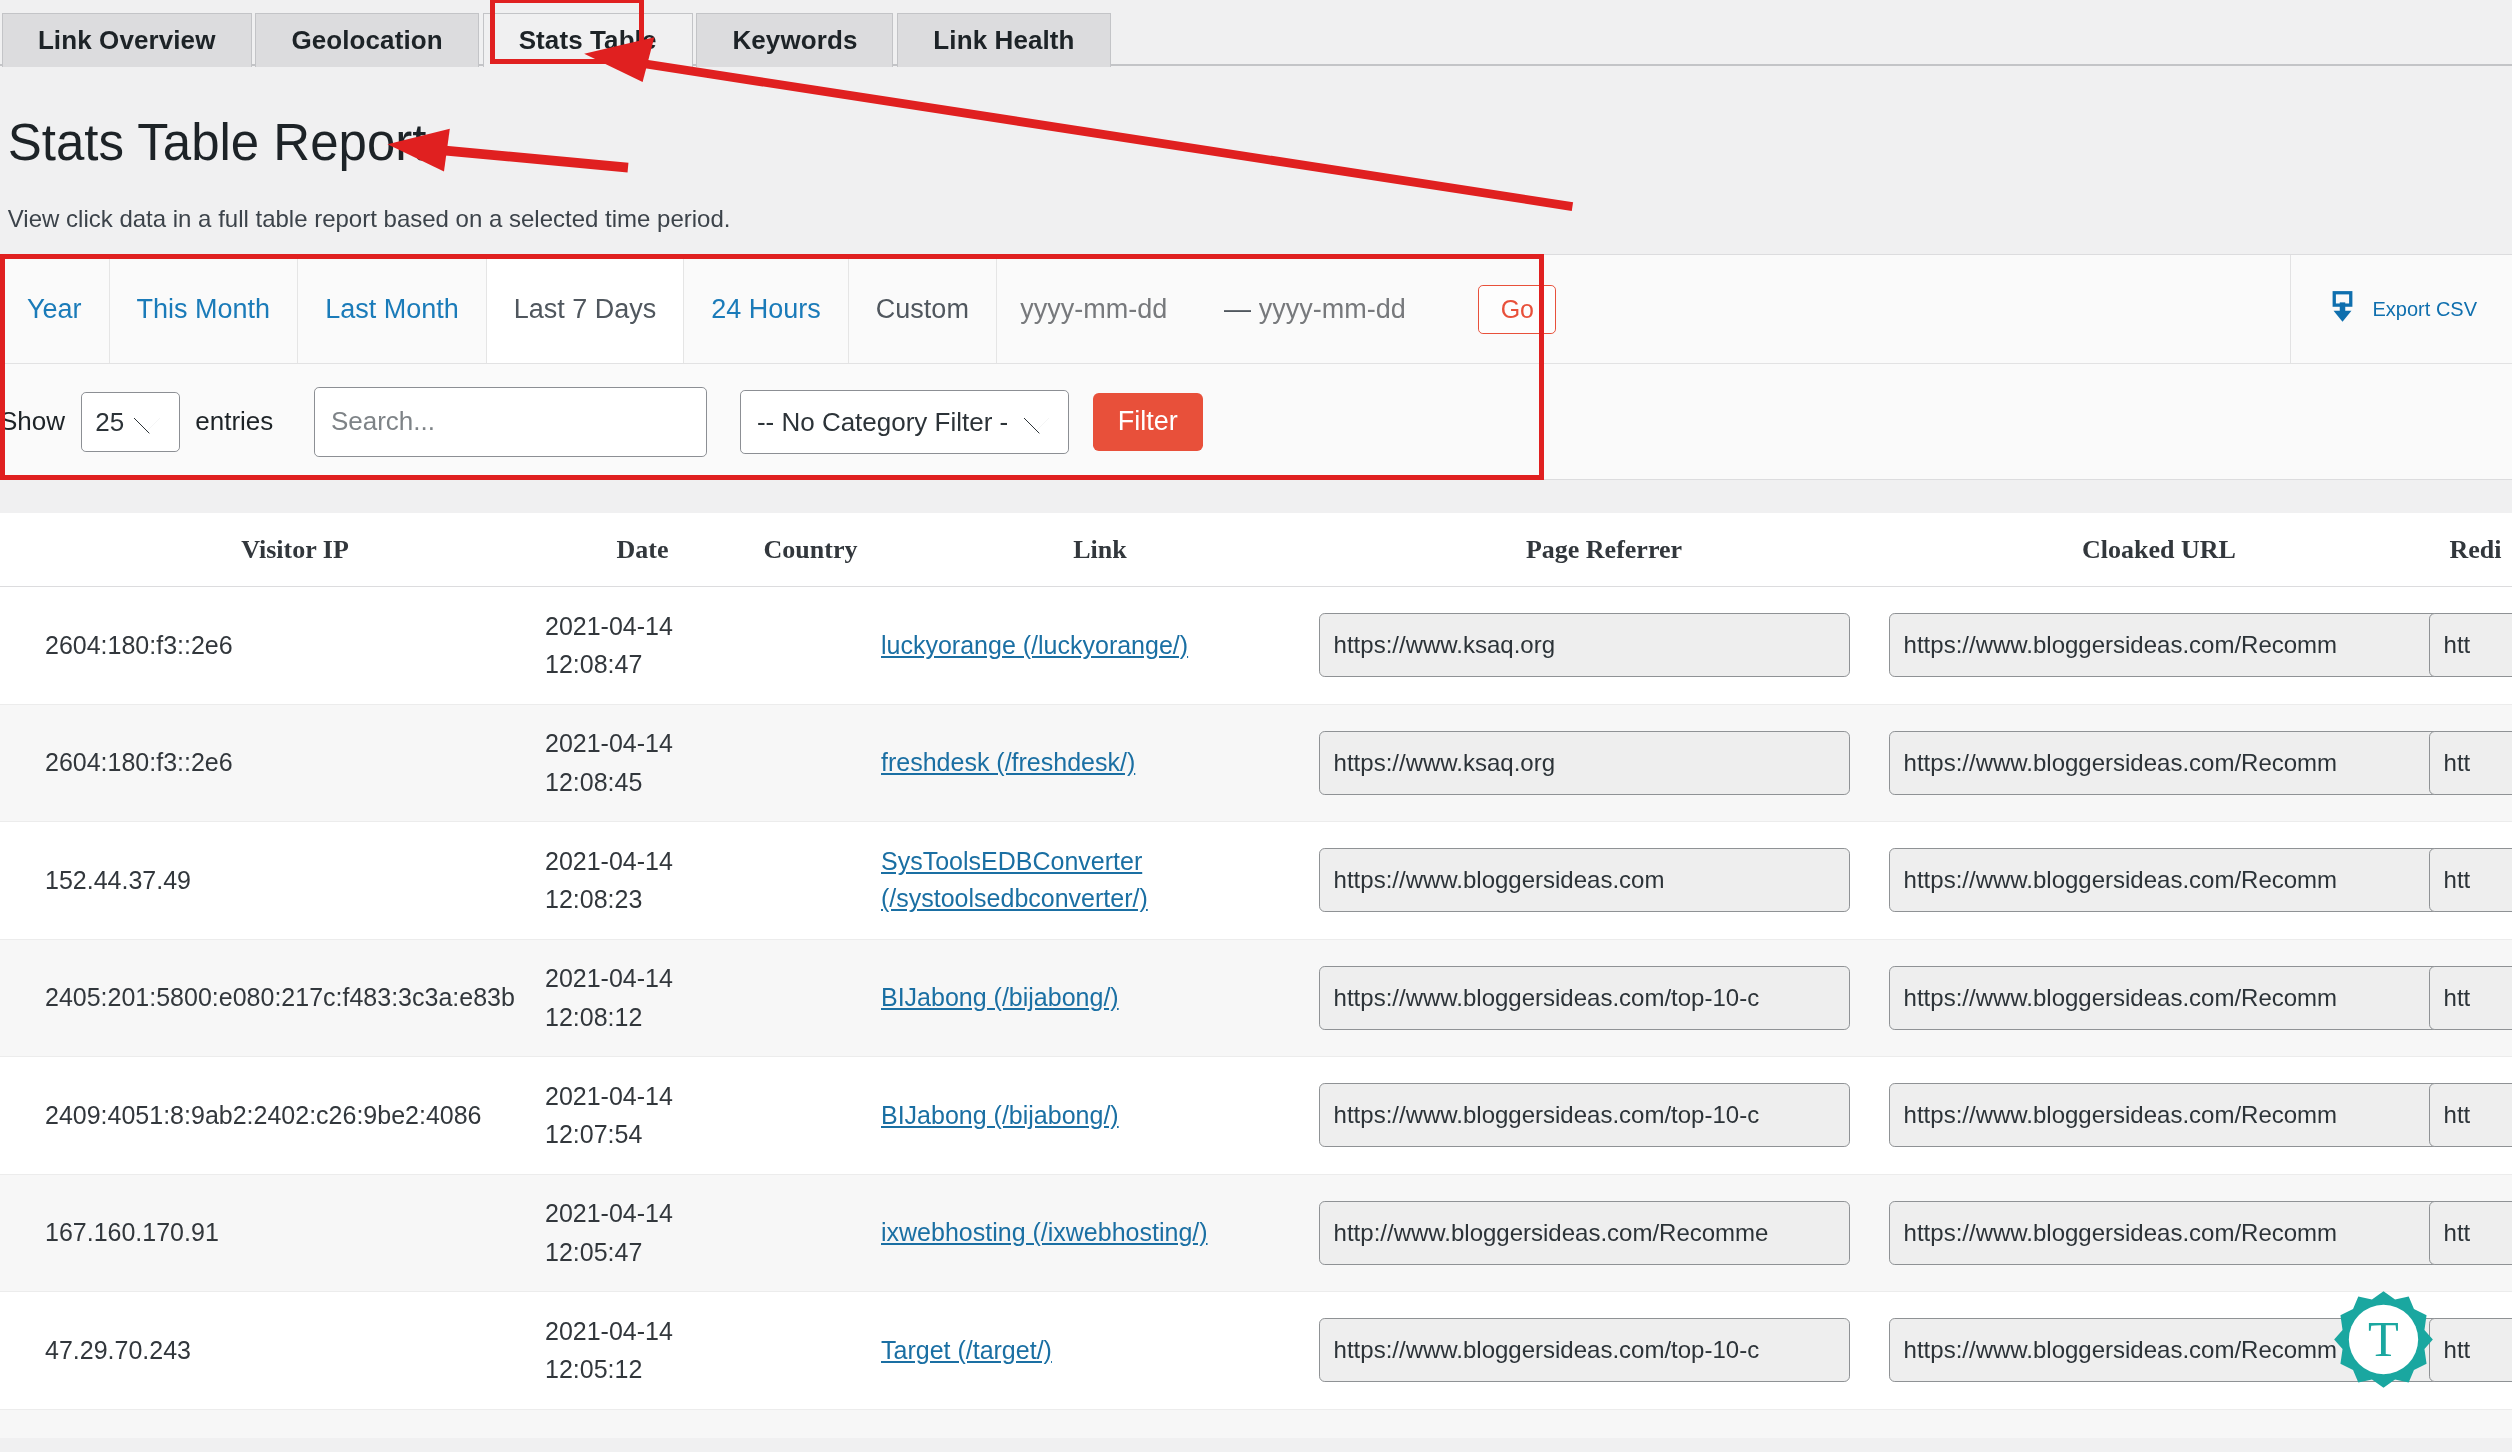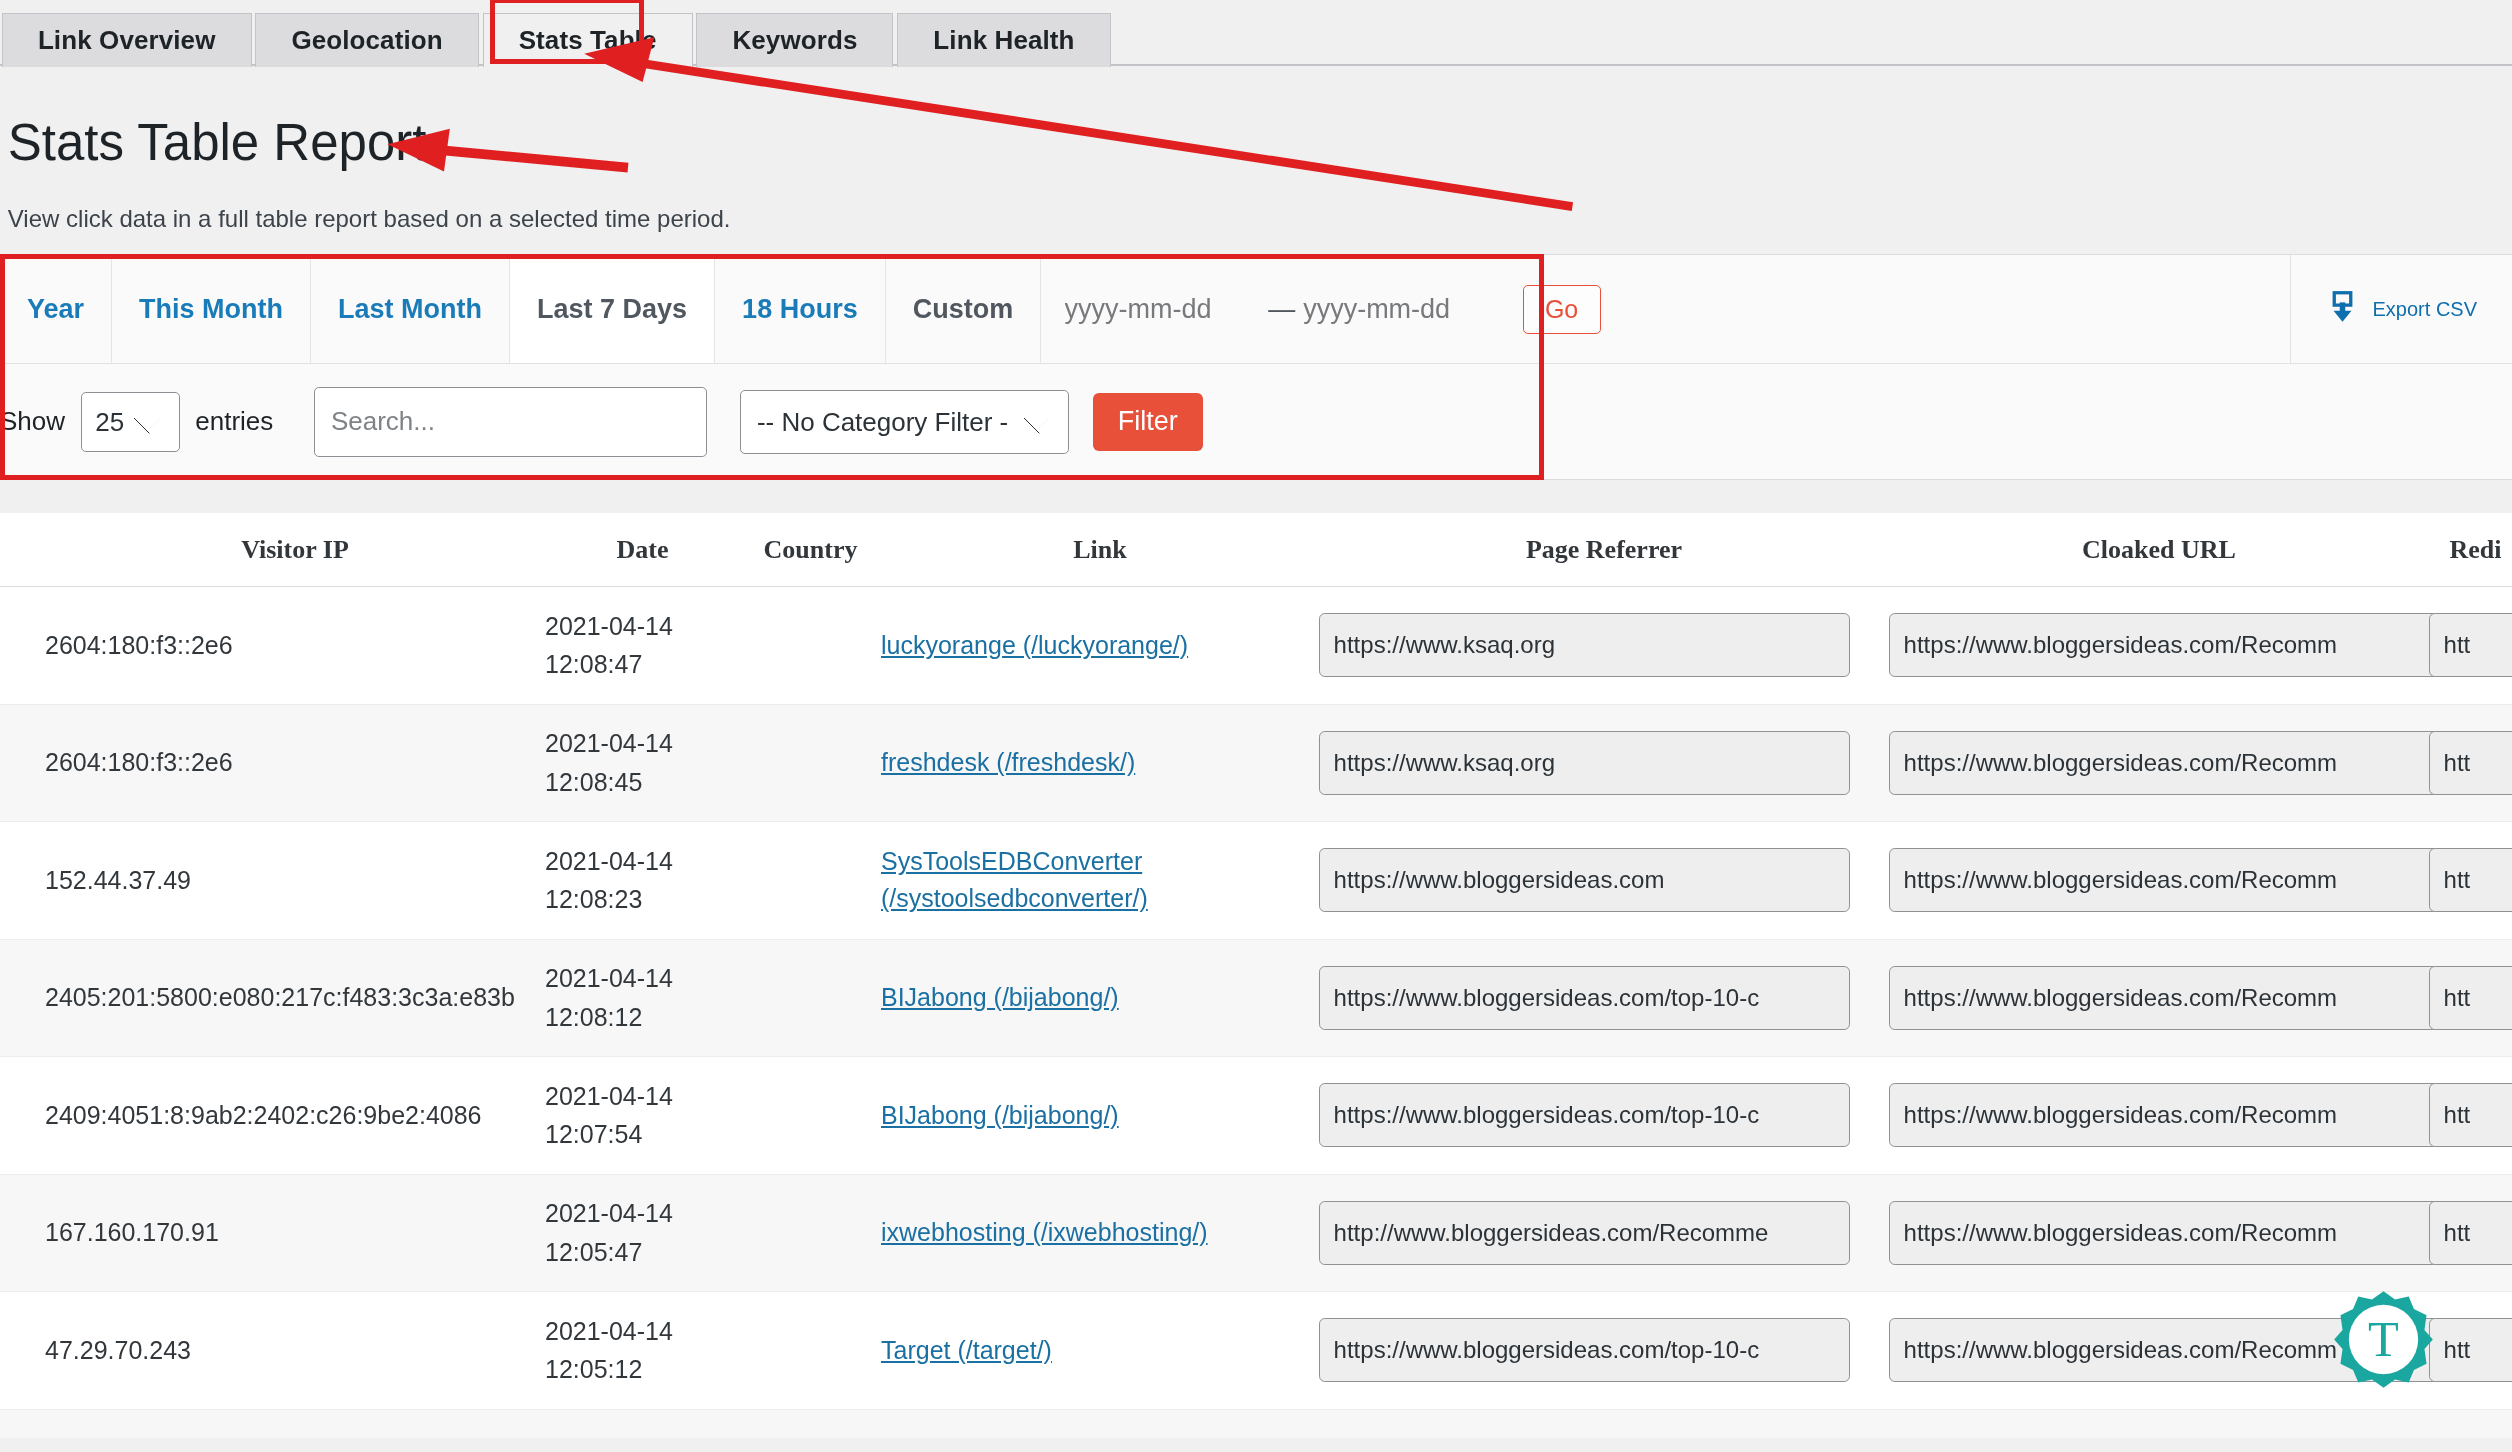--- a/index.html
+++ b/index.html
@@ -90,21 +90,21 @@
     display: flex;
     align-items: stretch;
     height: 109px;
     border-bottom: 1px solid #e2e2e3;
   }
   .range-tabs { display: flex; align-items: stretch; }
   .range-tab {
     display: flex; align-items: center;
     padding: 0 27px;
     font-size: 27px;
-    font-weight: bold;
+    font-weight: normal;
     color: #1a7bb9;
     border-right: 1px solid #e5e5e5;
     background: #fafafa;
     white-space: nowrap;
   }
   .range-tab.muted { color: #50575e; }
   .range-tab.current { color: #50575e; background: #ffffff; }
   .date-area {
     display: flex; align-items: center;
     padding-left: 21.4px; gap: 0;
@@ -309,21 +309,21 @@
         <div class="range-tab">
           <span>This Month</span>
         </div>
         <div class="range-tab">
           <span>Last Month</span>
         </div>
         <div class="range-tab current">
           <span>Last 7 Days</span>
         </div>
         <div class="range-tab">
-          <span>18 Hours</span>
+          <span>24 Hours</span>
         </div>
         <div class="range-tab muted">
           <span>Custom</span>
         </div>
       </div>
 
       <div class="date-area">
         <input class="date-input" type="text" placeholder="yyyy-mm-dd" style="">
         <span class="dash">—</span>
         <input class="date-input" type="text" placeholder="yyyy-mm-dd" style="">

